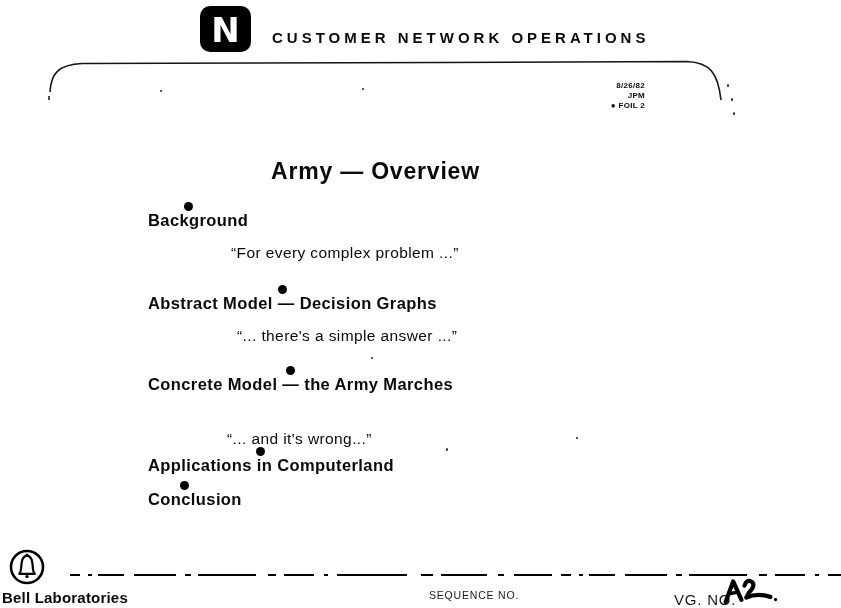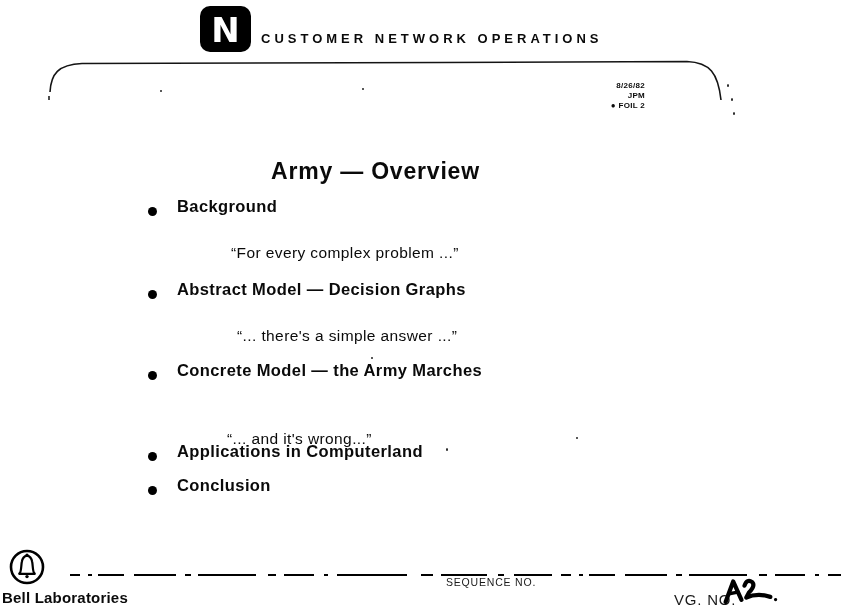--- a/index.html
+++ b/index.html
@@ -7,55 +7,55 @@
     width:841px;height:608px;position:relative;overflow:hidden;
     background:#ffffff;color:#000;
     font-family:"Liberation Sans", sans-serif;
     -webkit-font-smoothing:antialiased;
   }
 
   
   .brand{position:absolute;top:5px;left:199px;display:flex;align-items:flex-end;}
   .cno-logo{width:53px;height:48px;display:block;}
   .brand-text{
-    font-size:13px;font-weight:bold;letter-spacing:4px;
-    padding:0 0 7px 9px;white-space:nowrap;color:#0a0a0a;
+    font-size:15px;font-weight:bold;letter-spacing:4px;
+    padding:0 0 7px 20px;white-space:nowrap;color:#0a0a0a;
     transform:scaleY(1.02);
   }
 
   
   .frame{position:absolute;left:42px;top:56px;}
 
   
   .corner-note{
     position:absolute;top:81px;left:570px;width:75px;
     text-align:right;font-size:8px;font-weight:bold;line-height:10px;
     letter-spacing:0.3px;color:#0a0a0a;
   }
 
   
   .slide-title{
     position:absolute;top:158px;left:271px;
     font-size:23px;font-weight:bold;letter-spacing:0.8px;color:#0a0a0a;
     white-space:nowrap;
   }
   .item{position:absolute;white-space:nowrap;color:#0a0a0a;}
-  .bullet-item{left:148px;display:flex;align-items:flex-end;
-    font-size:16.5px;font-weight:bold;letter-spacing:0.4px;}
+  .bullet-item{left:148px;display:flex;align-items:center;
+    font-size:16.5px;font-weight:bold;letter-spacing:0.4px;flex-direction:column;}
   .bullet-dot{width:9px;height:9px;border-radius:50%;background:#000;
     margin:5px 20px 0 0;flex:0 0 auto;}
   .quote-line{font-size:15.5px;font-weight:normal;letter-spacing:0.4px;}
 
   
   .bell-logo{position:absolute;left:7px;top:547px;}
   .org-name{position:absolute;left:2px;top:589px;font-size:15px;font-weight:bold;
     letter-spacing:0.2px;color:#0a0a0a;text-align:right;}
   .footer-line{position:absolute;left:70px;top:571px;}
-  .sequence-label{position:absolute;left:429px;top:576px;font-size:10.5px;
-    letter-spacing:0.8px;color:#1a1a1a;margin-left:17px;}
+  .sequence-label{position:absolute;left:429px;top:589px;font-size:10.5px;
+    letter-spacing:0.8px;color:#1a1a1a;}
   .vg-label{position:absolute;left:674px;top:591px;font-size:15px;
     letter-spacing:0.8px;color:#1a1a1a;}
   .vg-handwritten{position:absolute;left:720px;top:577px;}
 
   
   .speck{position:absolute;background:#222;border-radius:50%;}
 </style>
 </head>
 <body>
 

